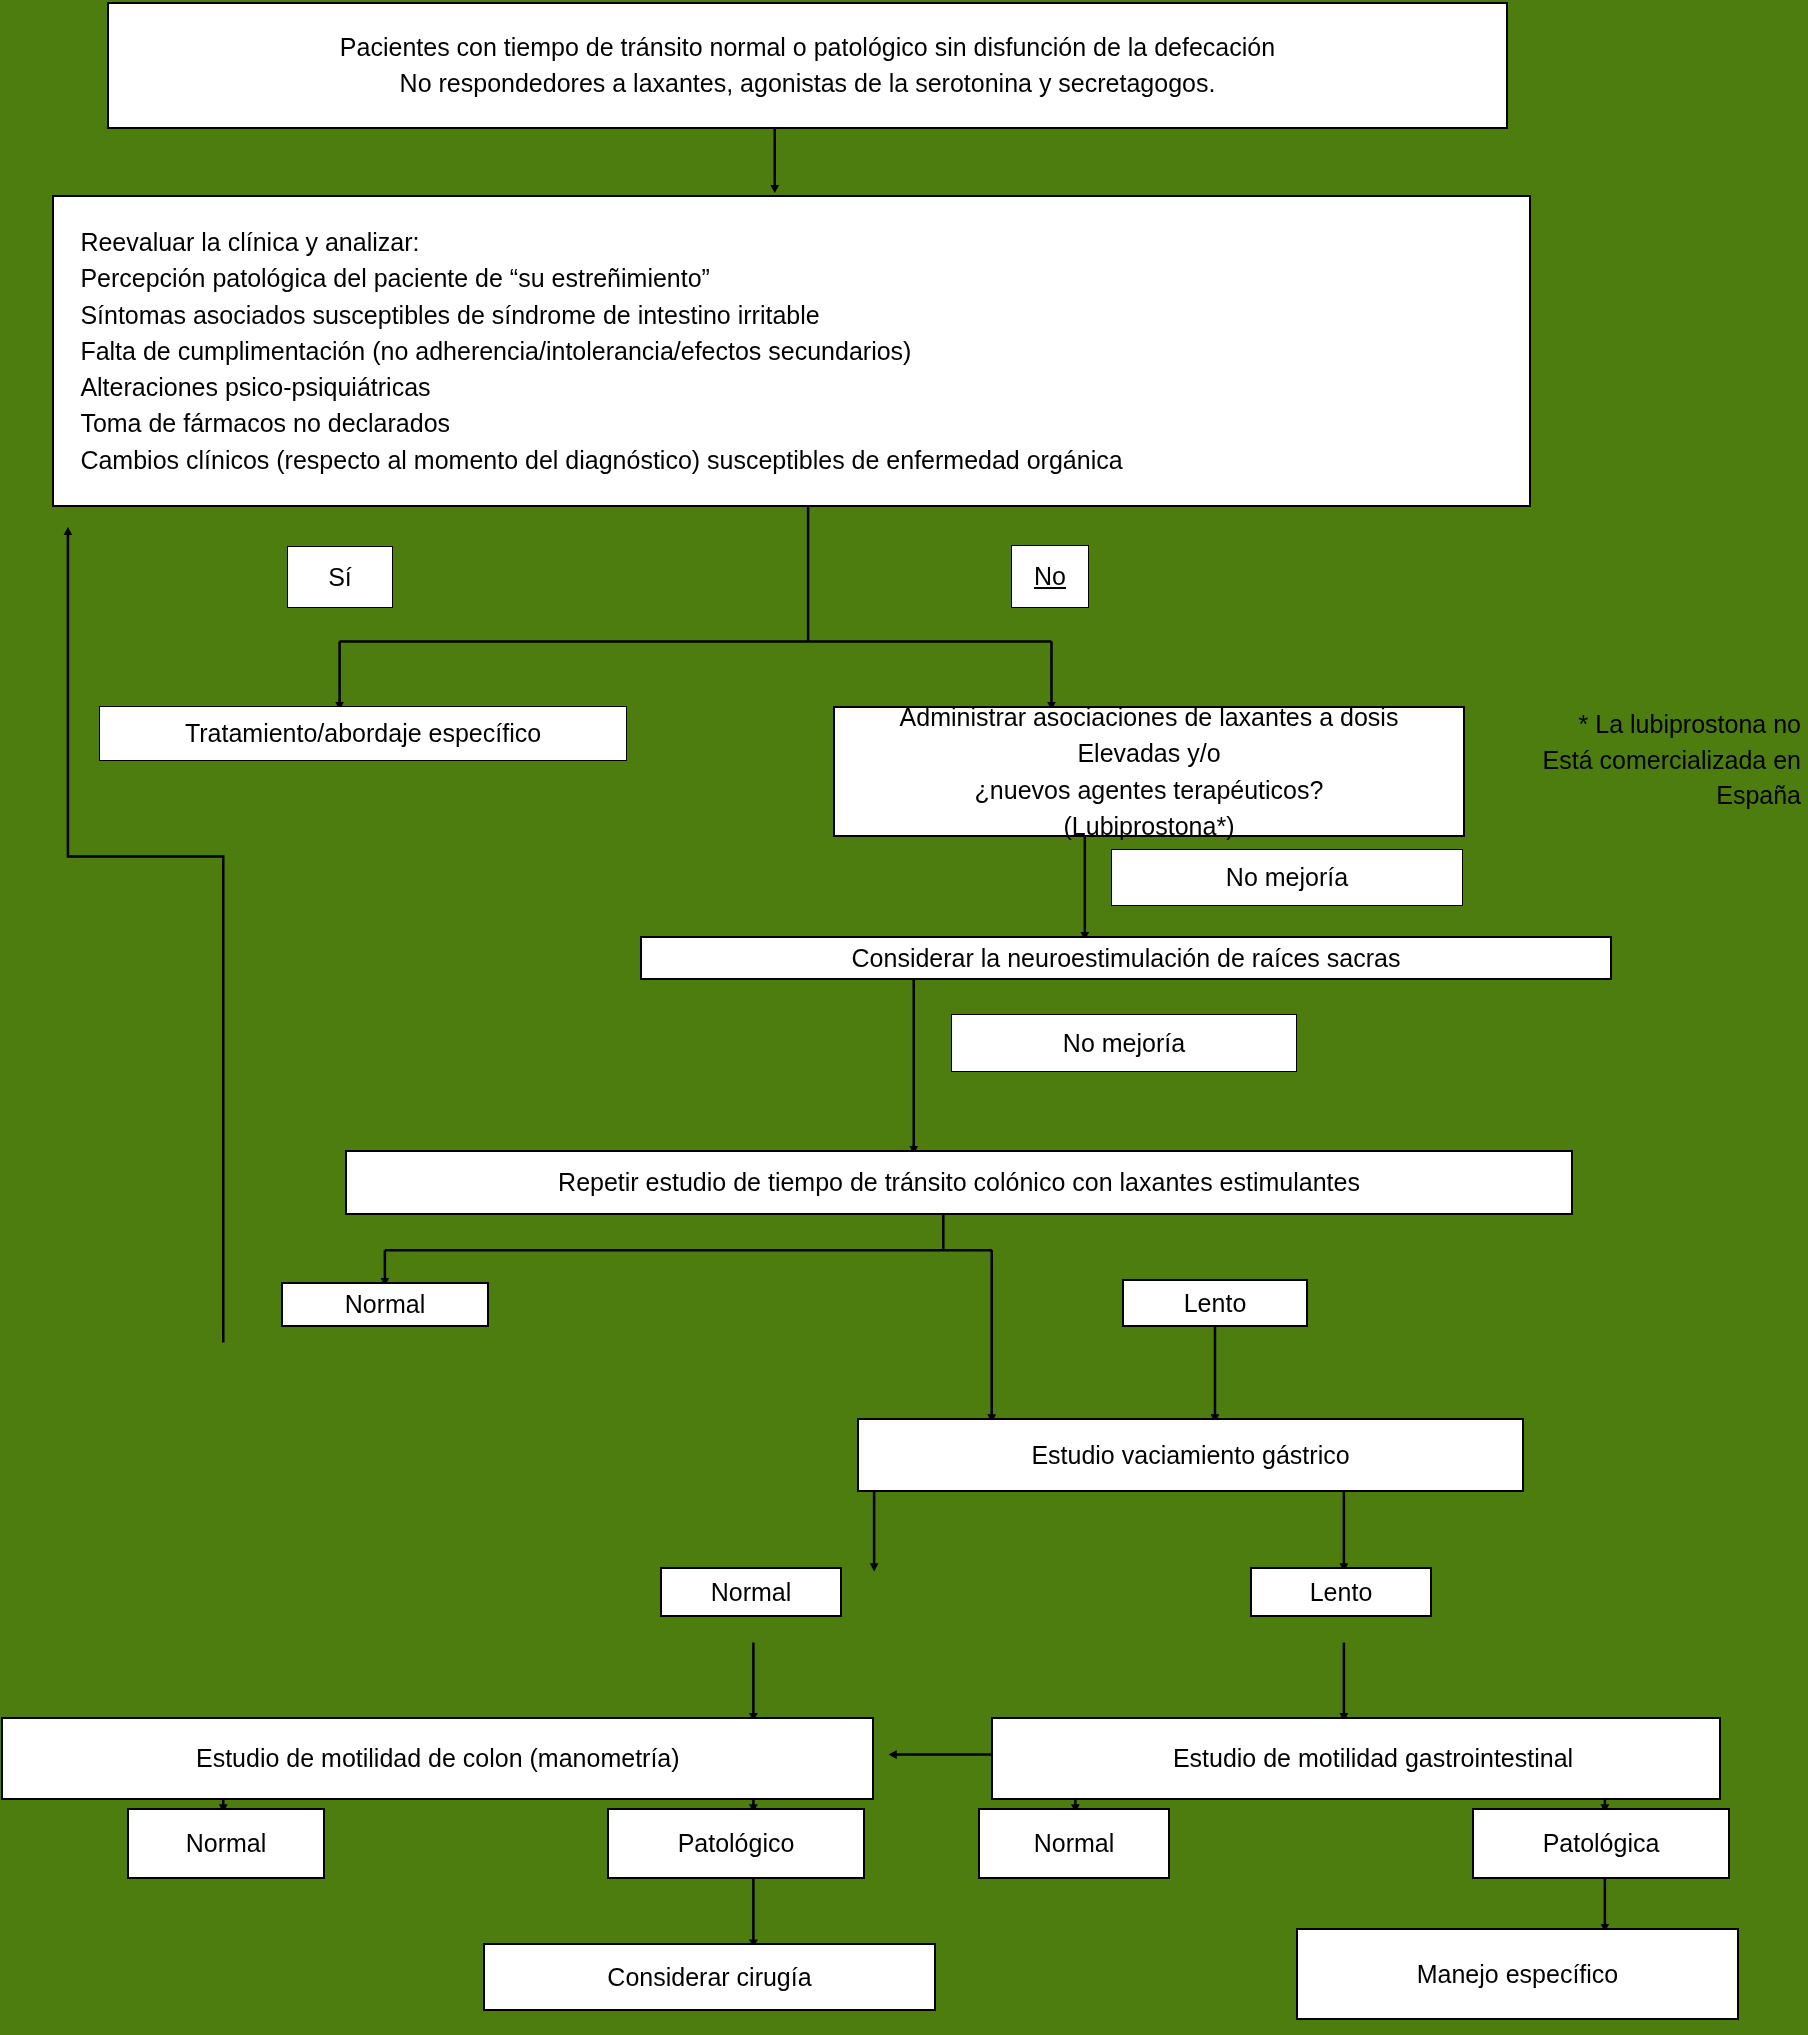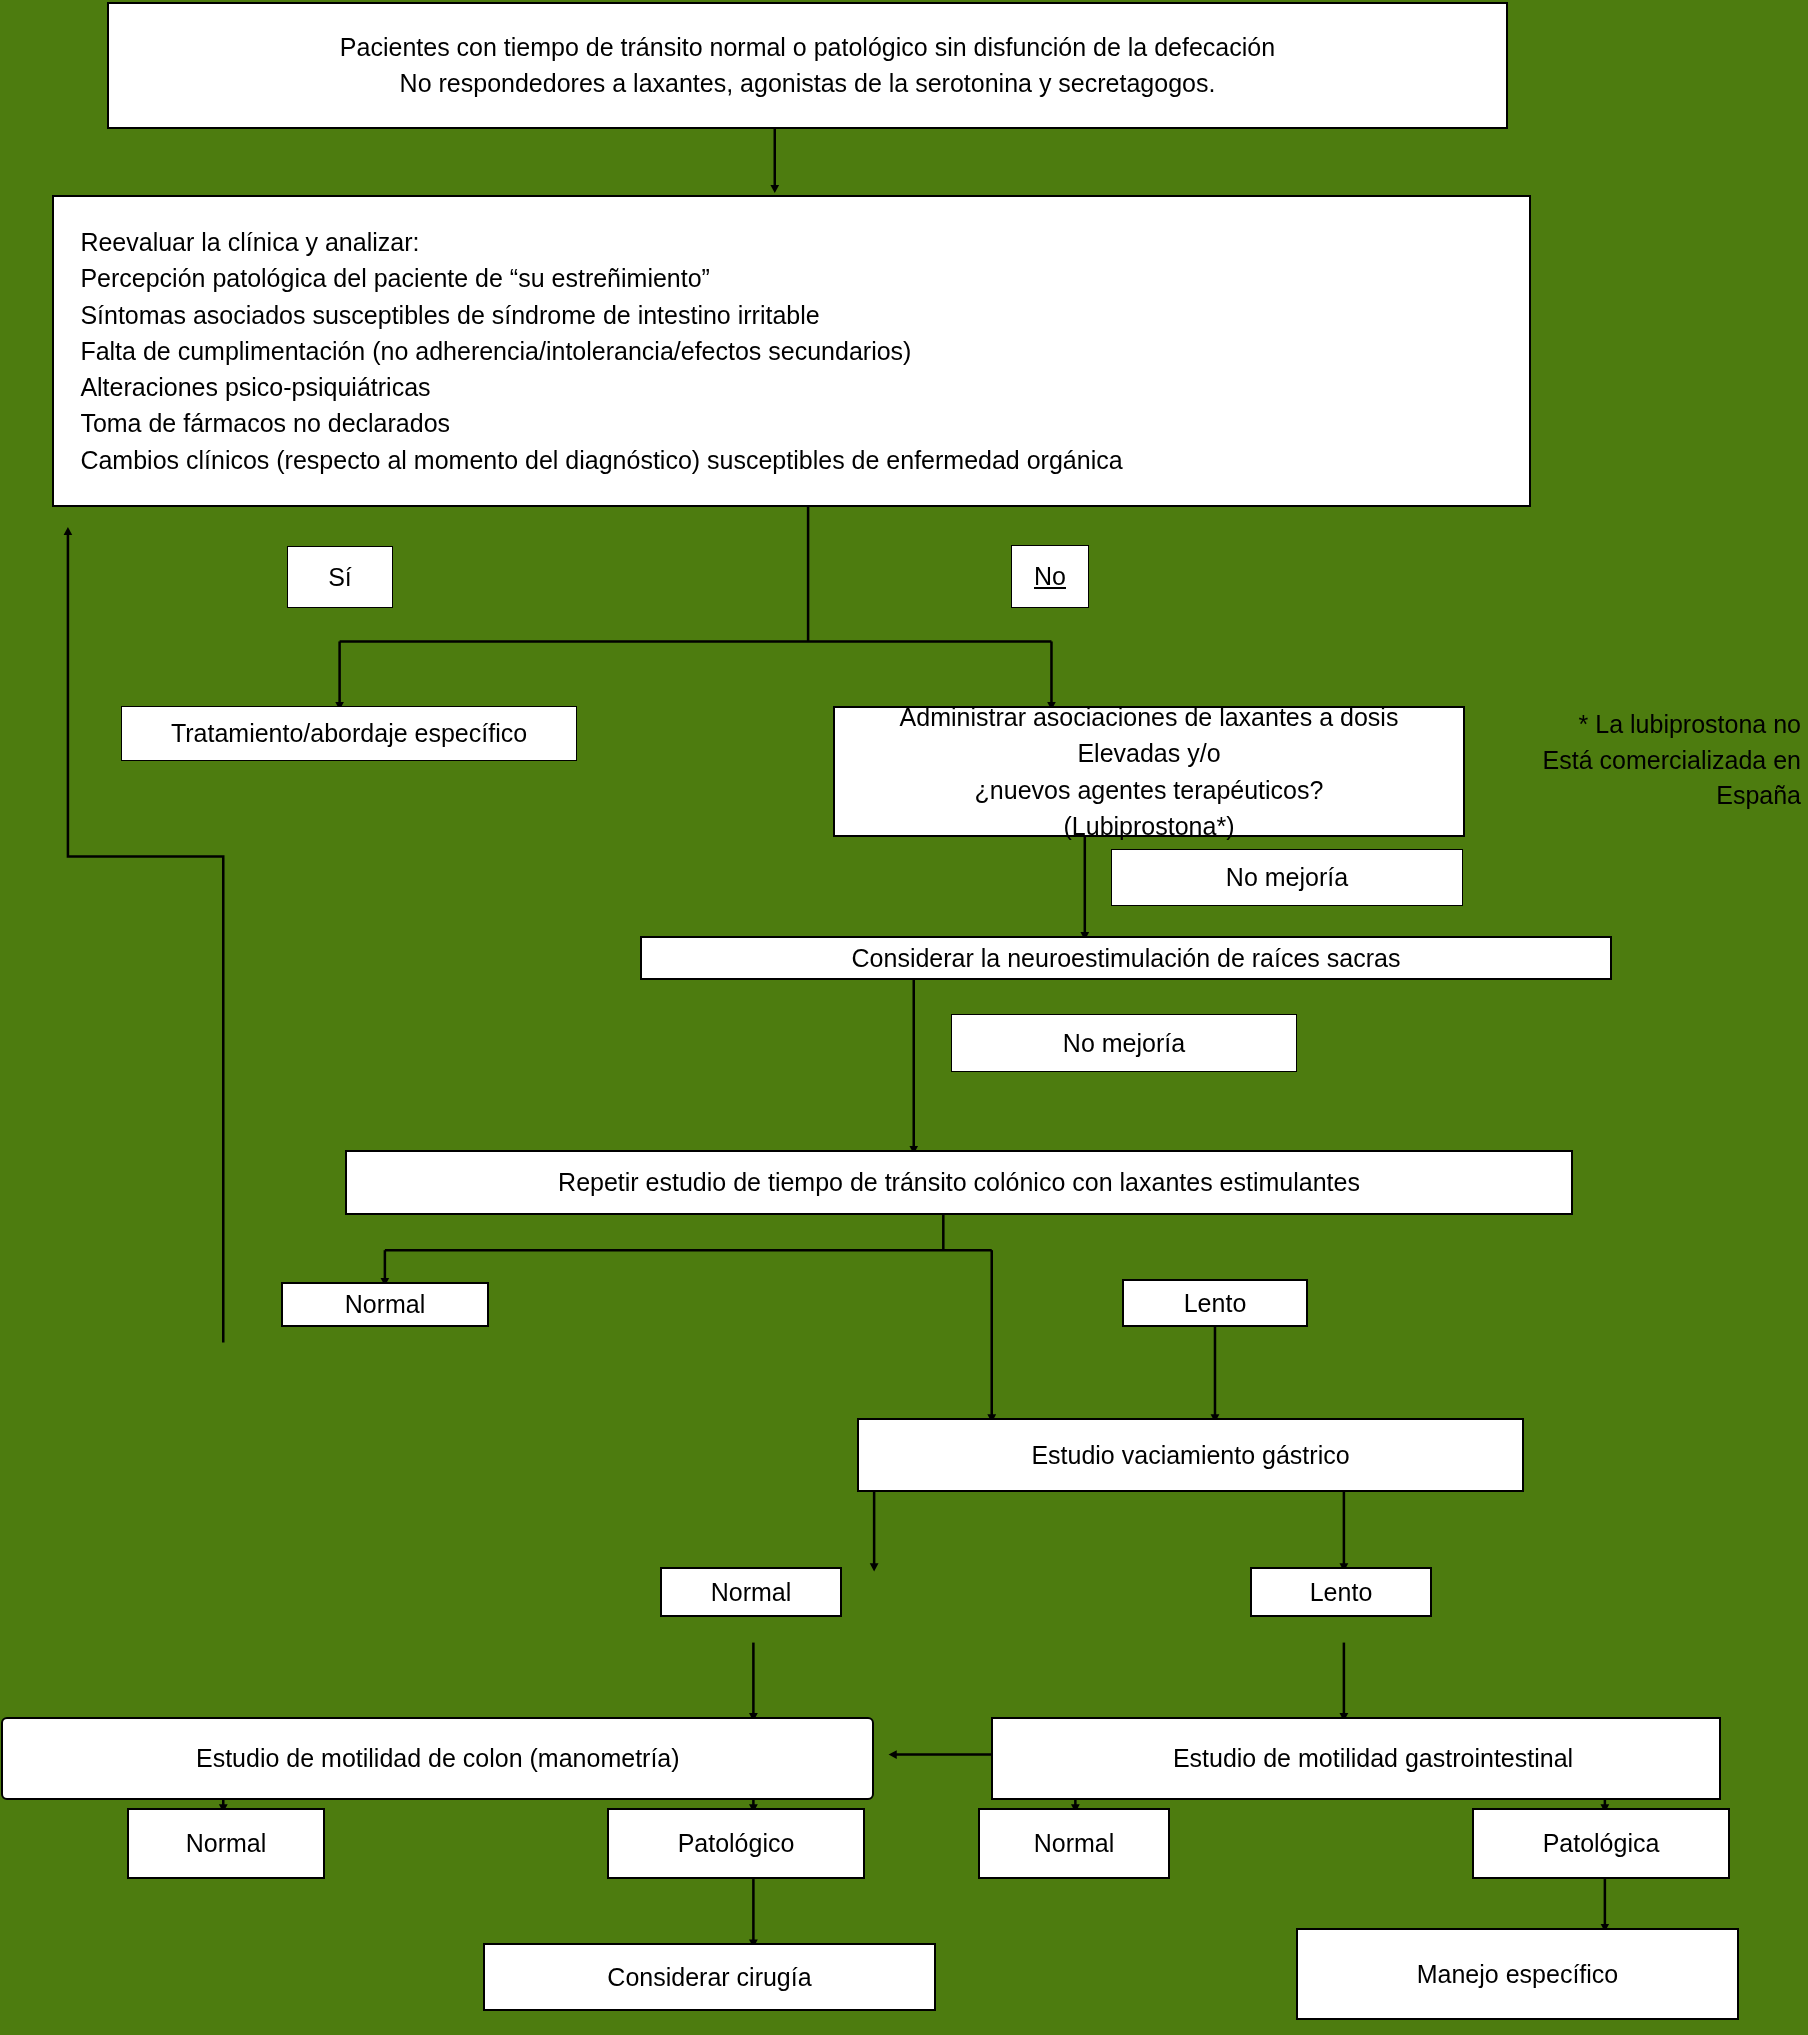--- a/index.html
+++ b/index.html
@@ -108,21 +108,21 @@
   </div>
 
   <div class="node" style="left:287px; top:546px; width:106px; height:62px;">
     <span class="lines">Sí</span>
   </div>
 
   <div class="node" style="left:1011px; top:545px; width:78px; height:63px;text-decoration:underline;">
     <span class="lines">No</span>
   </div>
 
-  <div class="node" style="left:99px; top:706px; width:456px; height:55px;margin-left:22px;">
+  <div class="node" style="left:99px; top:706px; width:528px; height:55px;">
     <span class="lines">Tratamiento/abordaje específico</span>
   </div>
 
   <div class="node thick" style="left:833px; top:706px; width:632px; height:131px;">
     <span class="lines">Administrar asociaciones de laxantes a dosis
 Elevadas y/o
 ¿nuevos agentes terapéuticos?
 (Lubiprostona*)</span>
   </div>
 
@@ -159,21 +159,21 @@
   </div>
 
   <div class="node thick" style="left:660px; top:1567px; width:182px; height:50px;">
     <span class="lines">Normal</span>
   </div>
 
   <div class="node thick" style="left:1250px; top:1567px; width:182px; height:50px;">
     <span class="lines">Lento</span>
   </div>
 
-  <div class="node thick" style="left:1.3px; top:1717px; width:873px; height:83px;border-radius:6px;">
+  <div class="node thick" style="left:1.3px; top:1717px; width:873px; height:83px;">
     <span class="lines">Estudio de motilidad de colon (manometría)</span>
   </div>
 
   <div class="node thick" style="left:991px; top:1717px; width:730px; height:83px;padding-left:34px;">
     <span class="lines">Estudio de motilidad gastrointestinal</span>
   </div>
 
   <div class="node thick" style="left:127px; top:1808px; width:198px; height:71px;">
     <span class="lines">Normal</span>
   </div>

